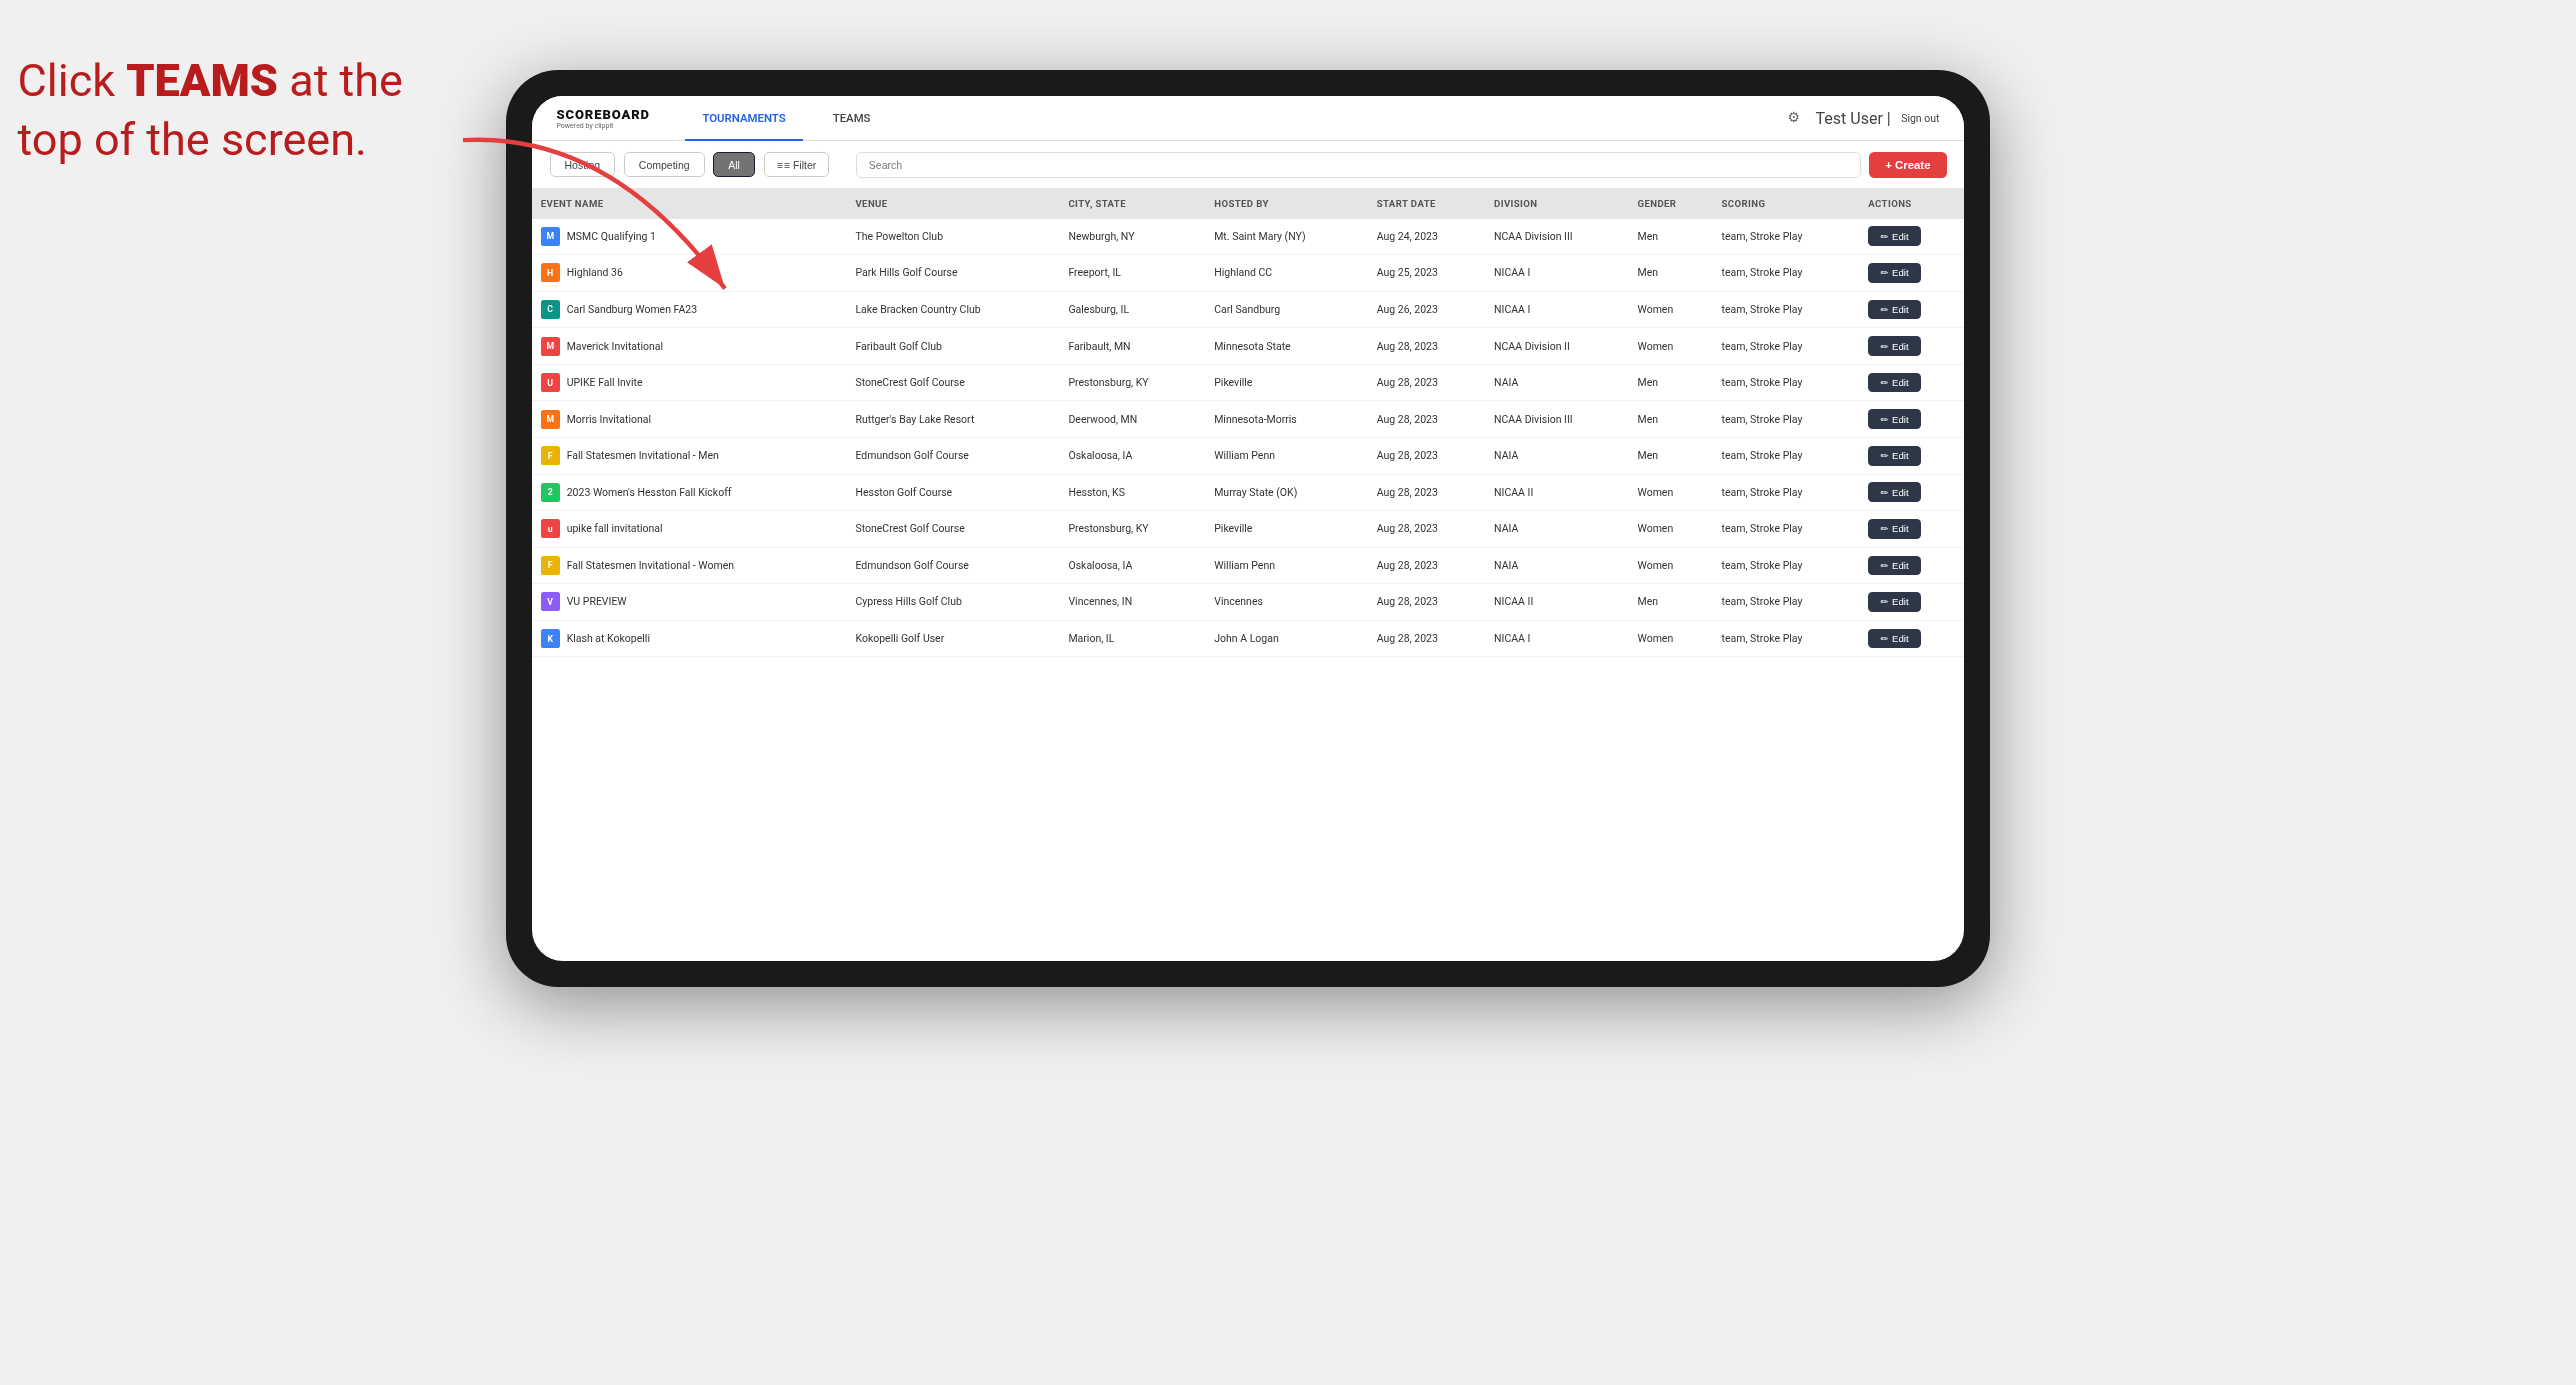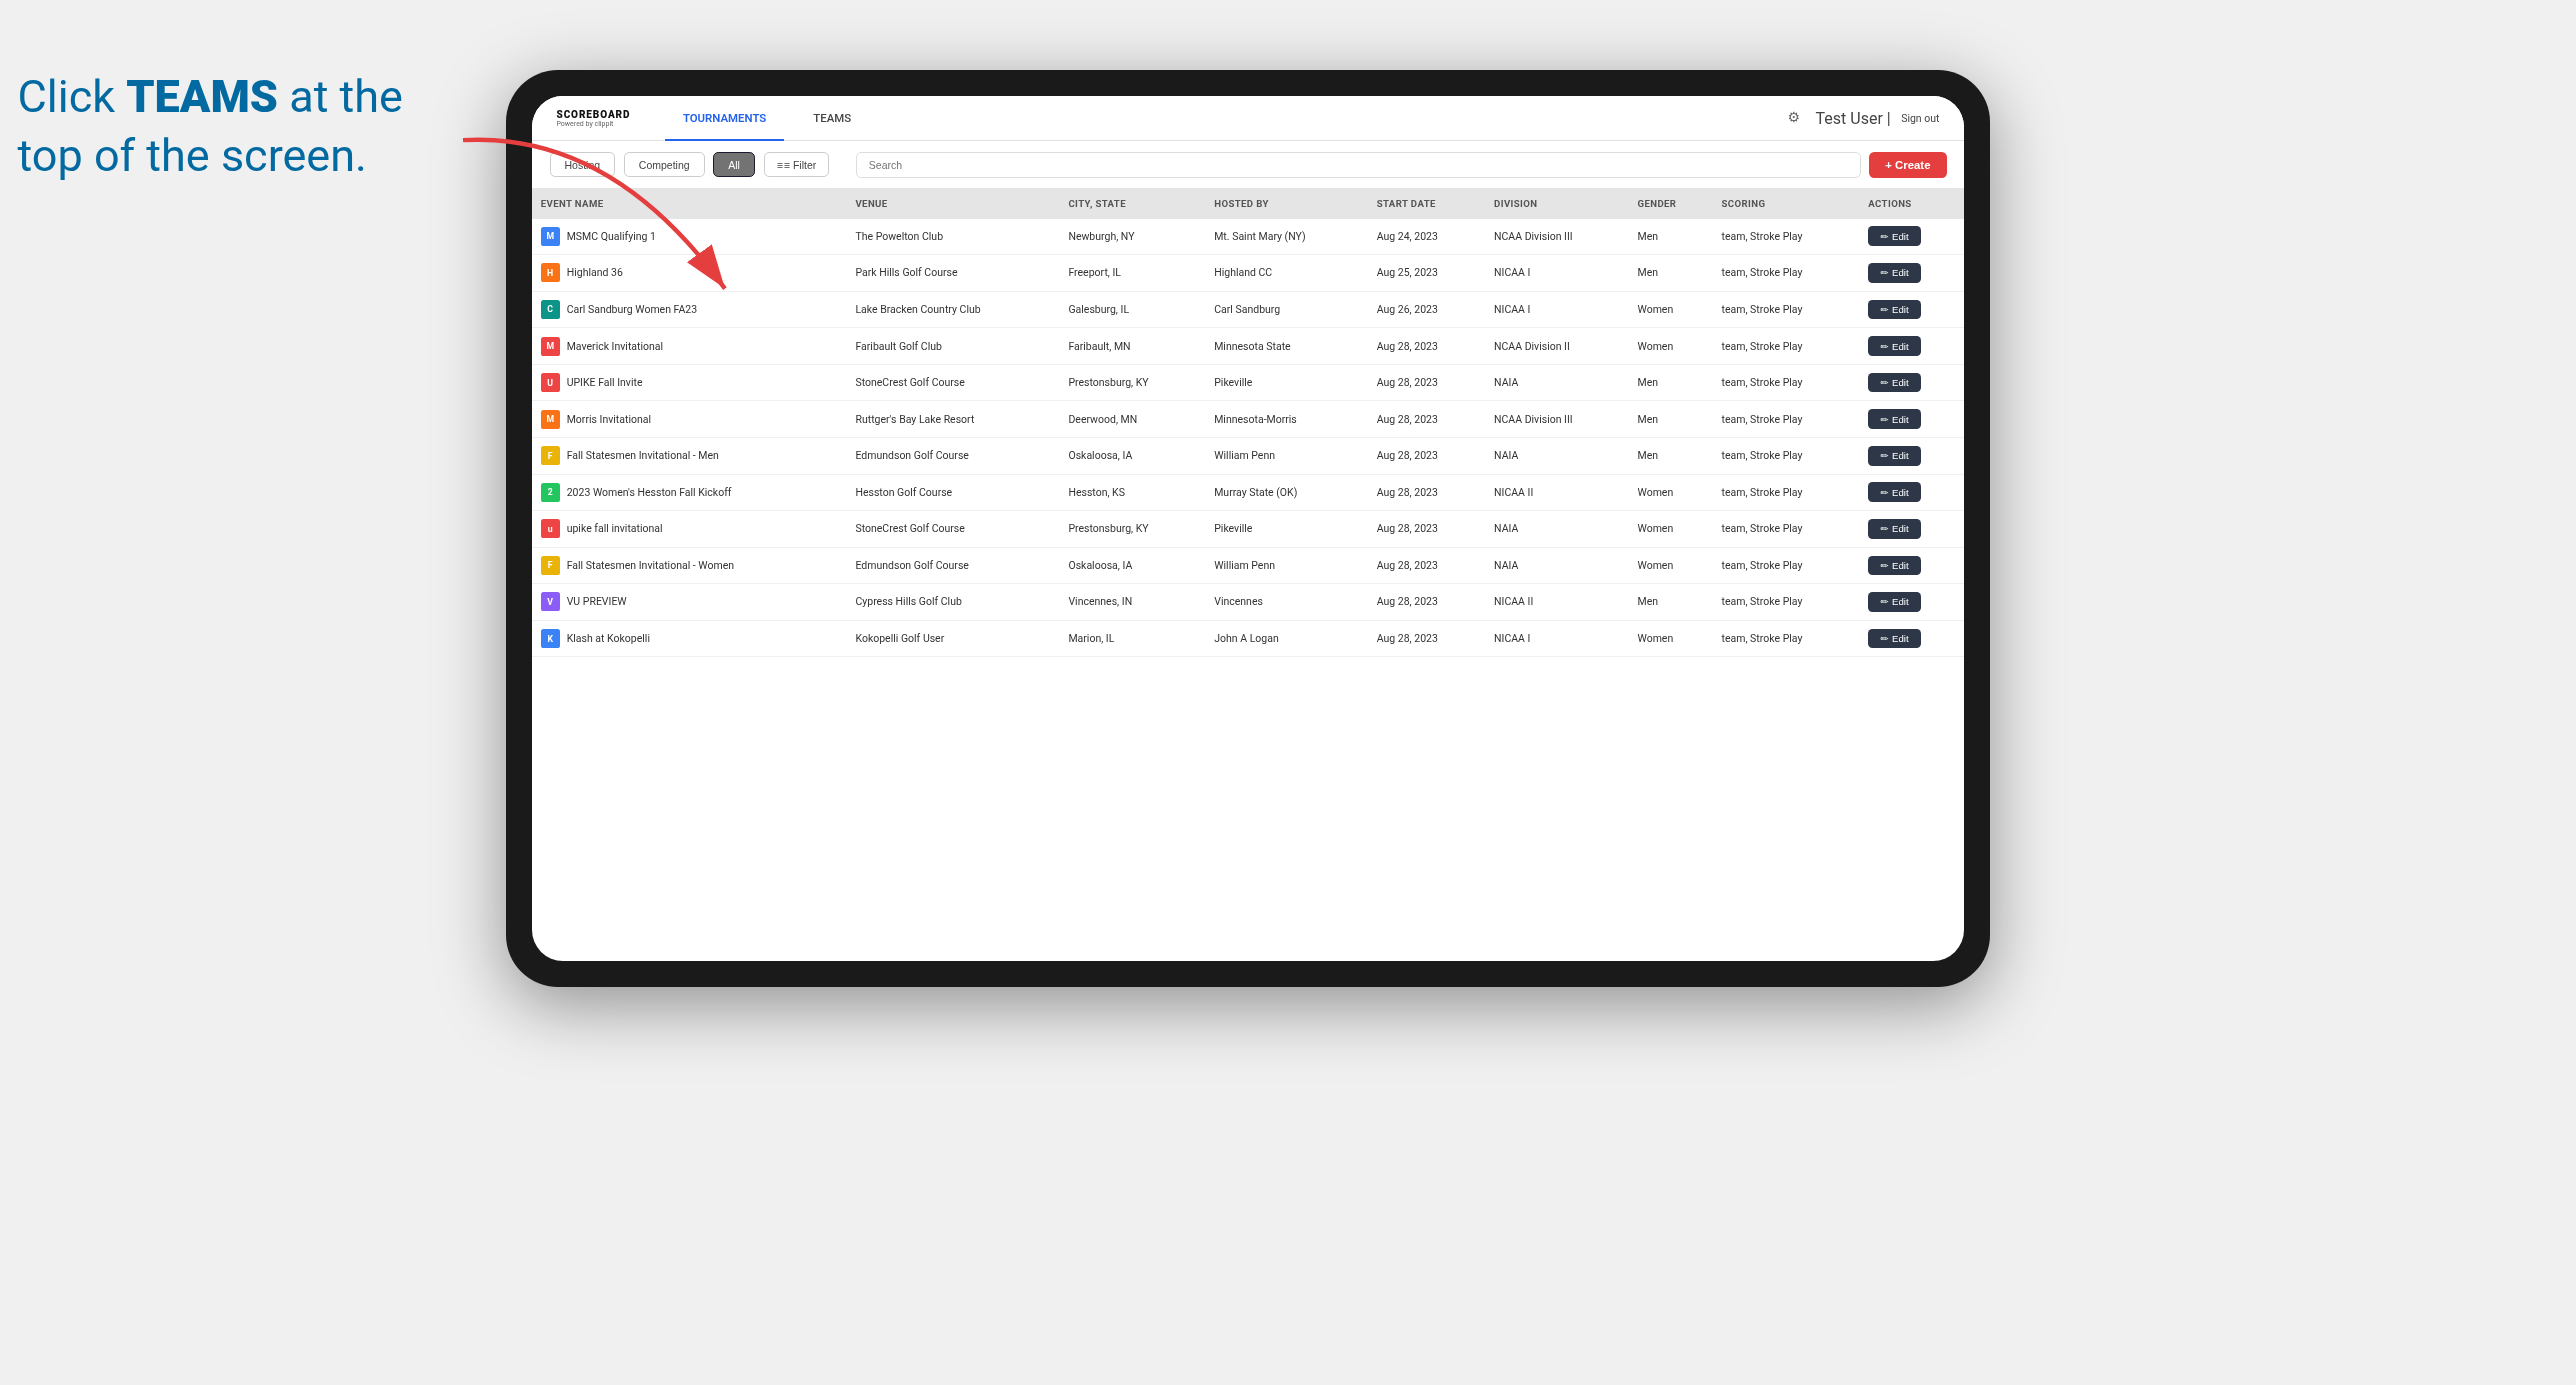--- a/index.html
+++ b/index.html
@@ -8,25 +8,25 @@
       font-family: -apple-system, BlinkMacSystemFont, 'Segoe UI', Roboto, sans-serif;
       width: 2576px;
       height: 1386px;
       position: relative;
       overflow: hidden;
     }
 
     
     .instruction {
       position: absolute;
-      top: 68px;
+      top: 52px;
       left: 17.5px;
       font-size: 45px;
       line-height: 1.3;
-      color: #0369a1;
+      color: #b91c1c;
       font-weight: 400;
       z-index: 10;
       width: 506px;
     }
     .instruction strong {
       font-weight: 900;
     }
 
     
     .arrow-container {
@@ -68,21 +68,21 @@
       border-bottom: 1.7px solid #e0e0e0;
       background: #fff;
       flex-shrink: 0;
     }
     .logo-area {
       display: flex;
       flex-direction: column;
       margin-right: 35px;
     }
     .logo-text {
-      font-size: 10px;
+      font-size: 13px;
       font-weight: 900;
       letter-spacing: 0.9px;
       color: #111;
     }
     .logo-sub {
       font-size: 7px;
       color: #666;
     }
     .nav-tabs {
       display: flex;

